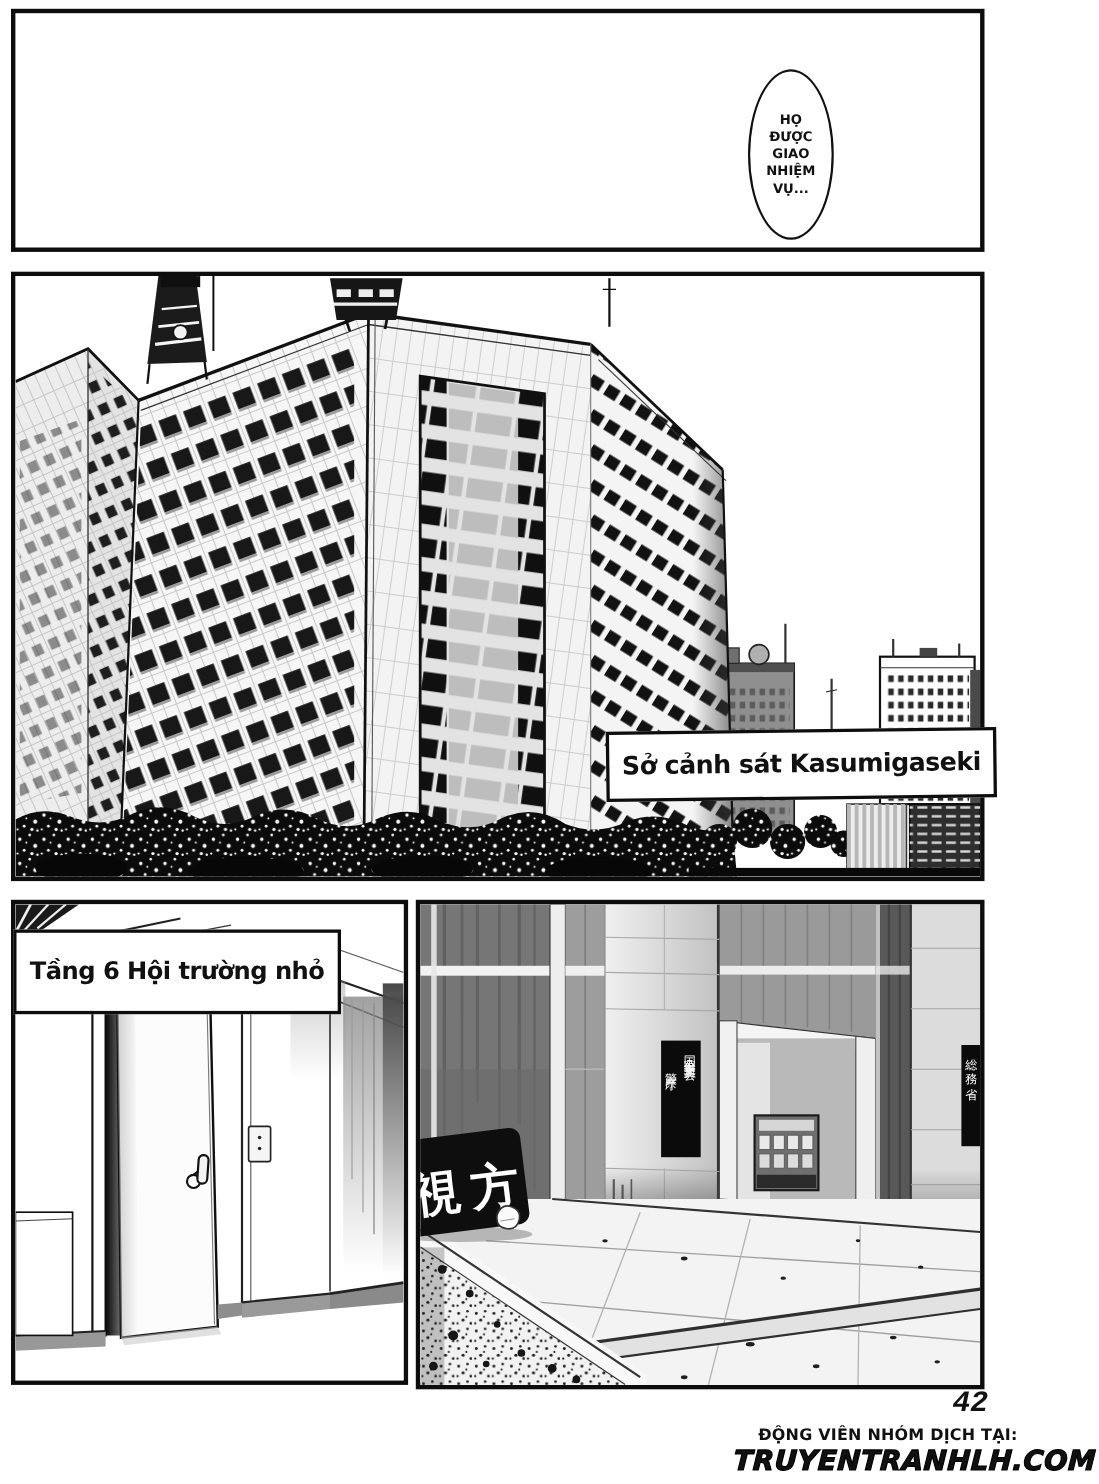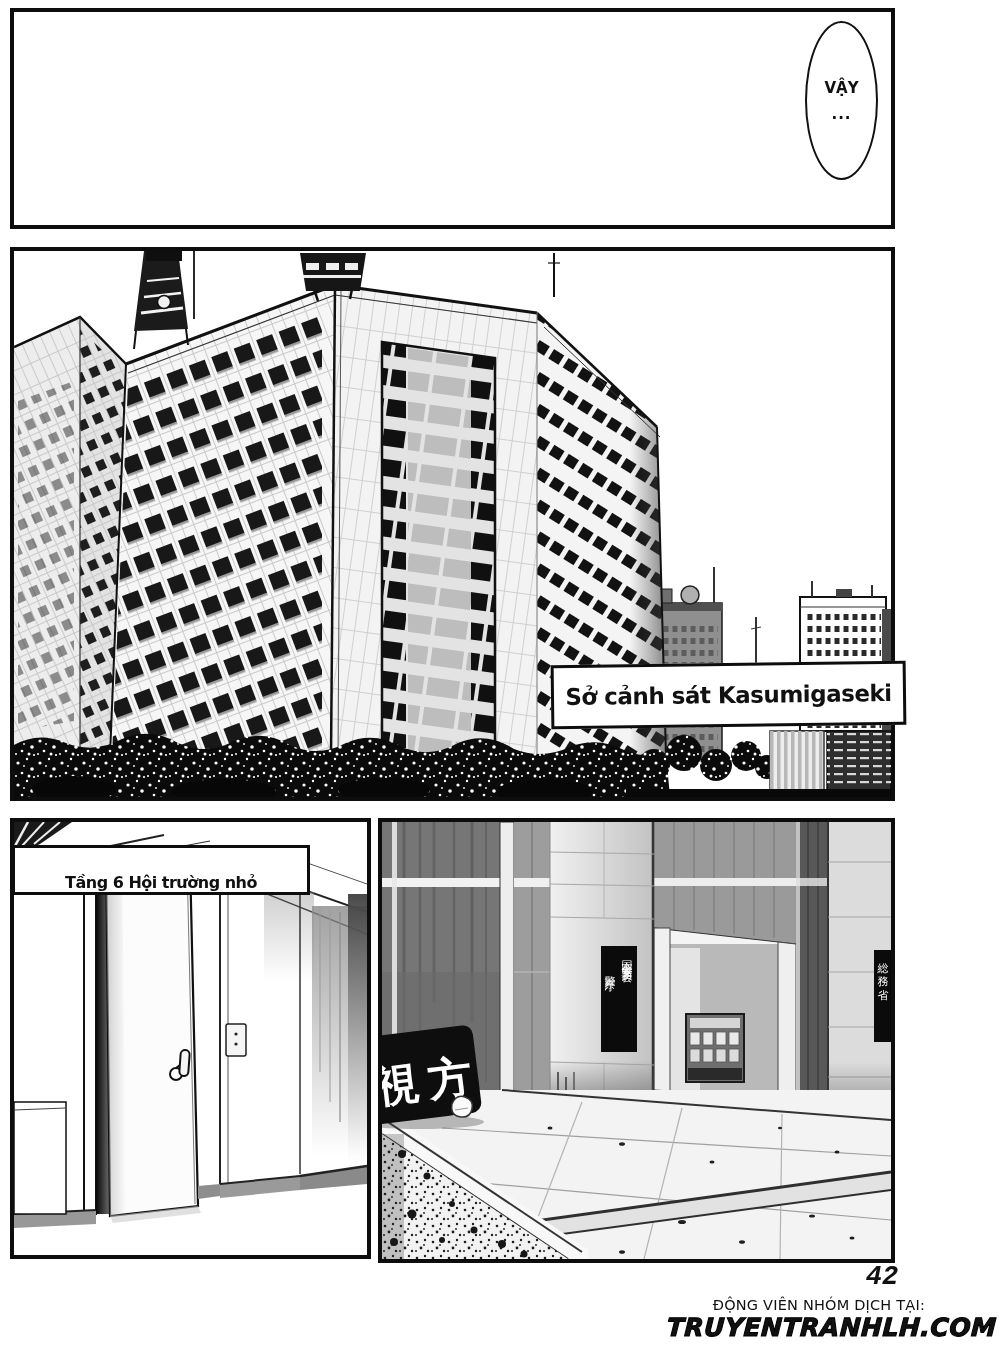--- a/index.html
+++ b/index.html
@@ -14,36 +14,39 @@
   .caption{position:absolute;background:#fff;border:3px solid #0d0d0d;box-sizing:border-box;
            display:flex;align-items:center;justify-content:center;font-weight:bold;
            white-space:nowrap;z-index:6;letter-spacing:-0.5px;}
   .vsign{position:absolute;background:#0b0b0b;color:#fff;z-index:4;
          writing-mode:vertical-rl;text-orientation:upright;box-sizing:border-box;}
   .vsign span{display:block;line-height:17px;letter-spacing:2px;font-size:11px;}
   .vsign .col-left{margin-top:16px;}
   .vsign-single{letter-spacing:13px;font-size:11px;padding-top:4px;line-height:15px;}
   .page-number{position:absolute;font-family:Liberation Mono, monospace;font-style:italic;font-weight:bold;
                font-size:27px;z-index:2;}
-  .credit-line{position:absolute;font-weight:normal;font-size:14.5px;letter-spacing:0.2px;z-index:2;}
+  .credit-line{position:absolute;font-weight:bold;font-size:14.5px;letter-spacing:0.2px;z-index:2;}
   .site-line{position:absolute;font-weight:bold;font-style:italic;font-size:25px;letter-spacing:0.5px;
              -webkit-text-stroke:1.1px #000;z-index:2;transform:skewX(-3deg);}
 </style>
 </head>
 <body>
 
 <div class="page">
 
   <div class="panel" style="left:10px;top:8px;width:885px;height:221px;"></div>
 
-  <div class="bubble" style="left:805px;top:21px;width:73px;height:159px;font-size:15px;">
-    <span class="bl">VẬY</span>
-    <span class="bl" style="margin-top:8px;letter-spacing:1px;">...</span>
-  </div>
-
+
+  <div class="bubble" style="left:680px;top:63px;width:78px;height:155px;font-size:12px;line-height:15.5px;">
+    <span class="bl">HỌ</span>
+    <span class="bl">ĐƯỢC</span>
+    <span class="bl">GIAO</span>
+    <span class="bl">NHIỆM</span>
+    <span class="bl">VỤ...</span>
+  </div>
 
   <div class="panel" style="left:10px;top:247px;width:885px;height:554px;">
     <svg width="877" height="546" viewBox="0 0 877 546">
       <defs>
         <pattern id="gA" width="12" height="32" patternUnits="userSpaceOnUse" patternTransform="rotate(-20.7)">
           <path d="M11.5,0 V32 M0,31.5 H12" stroke="#c9c9c9" stroke-width="1" fill="none"></path>
         </pattern>
         <pattern id="wA" width="24" height="32" patternUnits="userSpaceOnUse" patternTransform="rotate(-20.7)">
           <rect x="3" y="9" width="17" height="16" fill="#181818"></rect>
           <rect x="3" y="25" width="17" height="2.5" fill="#9a9a9a"></rect>
@@ -277,21 +280,21 @@
         <polygon points="286,354 353,344 353,362 286,368" fill="#8a8a8a"></polygon>
         <path d="M286,354 L353,344" stroke="#222" stroke-width="2.5"></path>
       </g>
       <g>
         <rect x="0" y="280" width="52" height="112" fill="#ffffff" stroke="#111" stroke-width="1.5"></rect>
         <path d="M0,288 L52,286" stroke="#444" stroke-width="1"></path>
       </g>
     </svg>
   </div>
 
-  <div class="caption" style="left:12px;top:845px;width:298px;height:50px;font-size:16px;align-items:flex-end;">
+  <div class="caption" style="left:12px;top:845px;width:298px;height:77px;font-size:22px;">
     <span>Tầng 6 Hội trường nhỏ</span>
   </div>
 
   <div class="panel" style="left:378px;top:818px;width:517px;height:445px;">
     <svg width="509" height="437" viewBox="0 0 509 437">
       <defs>
         <linearGradient id="gP" x1="0" y1="0" x2="1" y2="0">
           <stop offset="0" stop-color="#f0f0f0"></stop>
             <stop offset="1" stop-color="#c2c2c2"></stop>
         </linearGradient>

